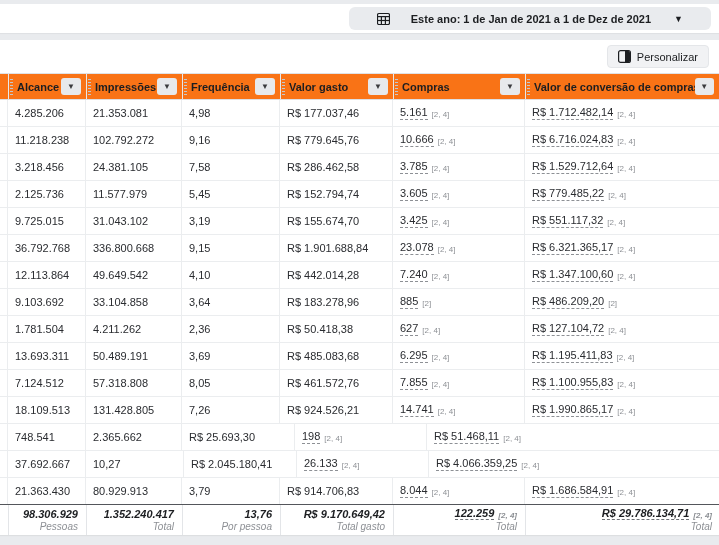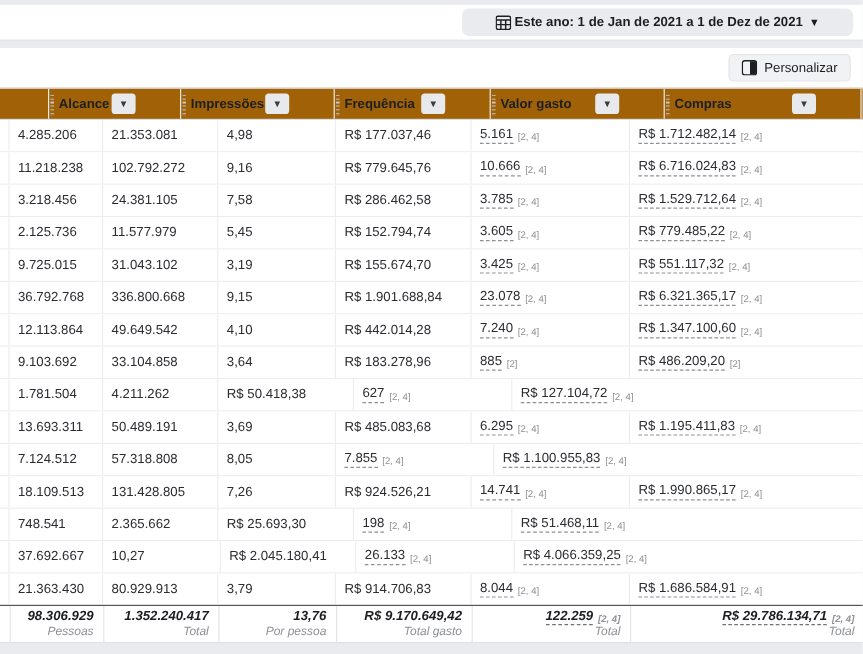--- a/index.html
+++ b/index.html
@@ -12,21 +12,21 @@
     position: relative;
   }
   .topbar {
     position: absolute; left: 0; top: 4px; width: 719px; height: 29px;
     background: #fff;
     display: flex; align-items: center; justify-content: flex-end;
     padding-right: 8px;
     box-shadow: 0 1px 1px rgba(0,0,0,0.04);
   }
   .date-btn {
-    display: flex; align-items: center; gap: 3px;
+    display: flex; align-items: center; gap: 21px;
     background: #e9ebee; border: none; border-radius: 6px;
     height: 23px; padding: 0 28px; cursor: pointer;
     font-family: "Liberation Sans", sans-serif;
     font-size: 11px; font-weight: 600; color: #1c1e21;
   }
   .date-btn .caret { font-size: 9px; color: #1c1e21; margin-left: 2px; }
   .card {
     position: absolute; left: 0; top: 40px; width: 719px; height: 495px;
     background: #fff;
     box-shadow: 0 1px 1px rgba(0,0,0,0.05);
@@ -42,22 +42,21 @@
     background: #f1f2f4; border: 1px solid #e4e6e9; border-radius: 4px;
     height: 23px; padding: 0 10px; cursor: pointer;
     font-family: "Liberation Sans", sans-serif;
     font-size: 11px; font-weight: 500; color: #1c1e21;
   }
   
   .tbl { flex: 1 1 auto; display: flex; flex-direction: column; overflow: hidden; }
   .thead {
     flex: 0 0 27px; display: flex;
     border-top: 1px solid #e0e2e6; border-bottom: 1px solid #dddfe3;
-    background: #a16207;
-    gap: 32px;
+    background: #f97316;
   }
   .th {
     display: flex; align-items: center; position: relative;
     font-size: 11px; font-weight: 700; color: #1c1e21;
     border-left: 1px solid #e7e8ea;
     padding-left: 8px; cursor: pointer;
   }
   .th:first-child { border-left: none; }
   .th .drag-handle {
     position: absolute; left: 1px; top: 5px; width: 3px; height: 17px;
@@ -303,20 +302,21 @@
           </div>
           <div class="td c6 last">
             <span class="metric-link">R$ 486.209,20</span>
             <span class="note">[2]</span>
           </div>
         </div>
         <div class="tr">
           <div class="td c0"></div>
           <div class="td c1">1.781.504</div>
           <div class="td c2">4.211.262</div>
+          <div class="td c3">2,36</div>
           <div class="td c4">R$ 50.418,38</div>
           <div class="td c5">
             <span class="metric-link">627</span>
             <span class="note">[2, 4]</span>
           </div>
           <div class="td c6 last">
             <span class="metric-link">R$ 127.104,72</span>
             <span class="note">[2, 4]</span>
           </div>
         </div>
@@ -333,20 +333,21 @@
           <div class="td c6 last">
             <span class="metric-link">R$ 1.195.411,83</span>
             <span class="note">[2, 4]</span>
           </div>
         </div>
         <div class="tr">
           <div class="td c0"></div>
           <div class="td c1">7.124.512</div>
           <div class="td c2">57.318.808</div>
           <div class="td c3">8,05</div>
+          <div class="td c4">R$ 461.572,76</div>
           <div class="td c5">
             <span class="metric-link">7.855</span>
             <span class="note">[2, 4]</span>
           </div>
           <div class="td c6 last">
             <span class="metric-link">R$ 1.100.955,83</span>
             <span class="note">[2, 4]</span>
           </div>
         </div>
         <div class="tr">

